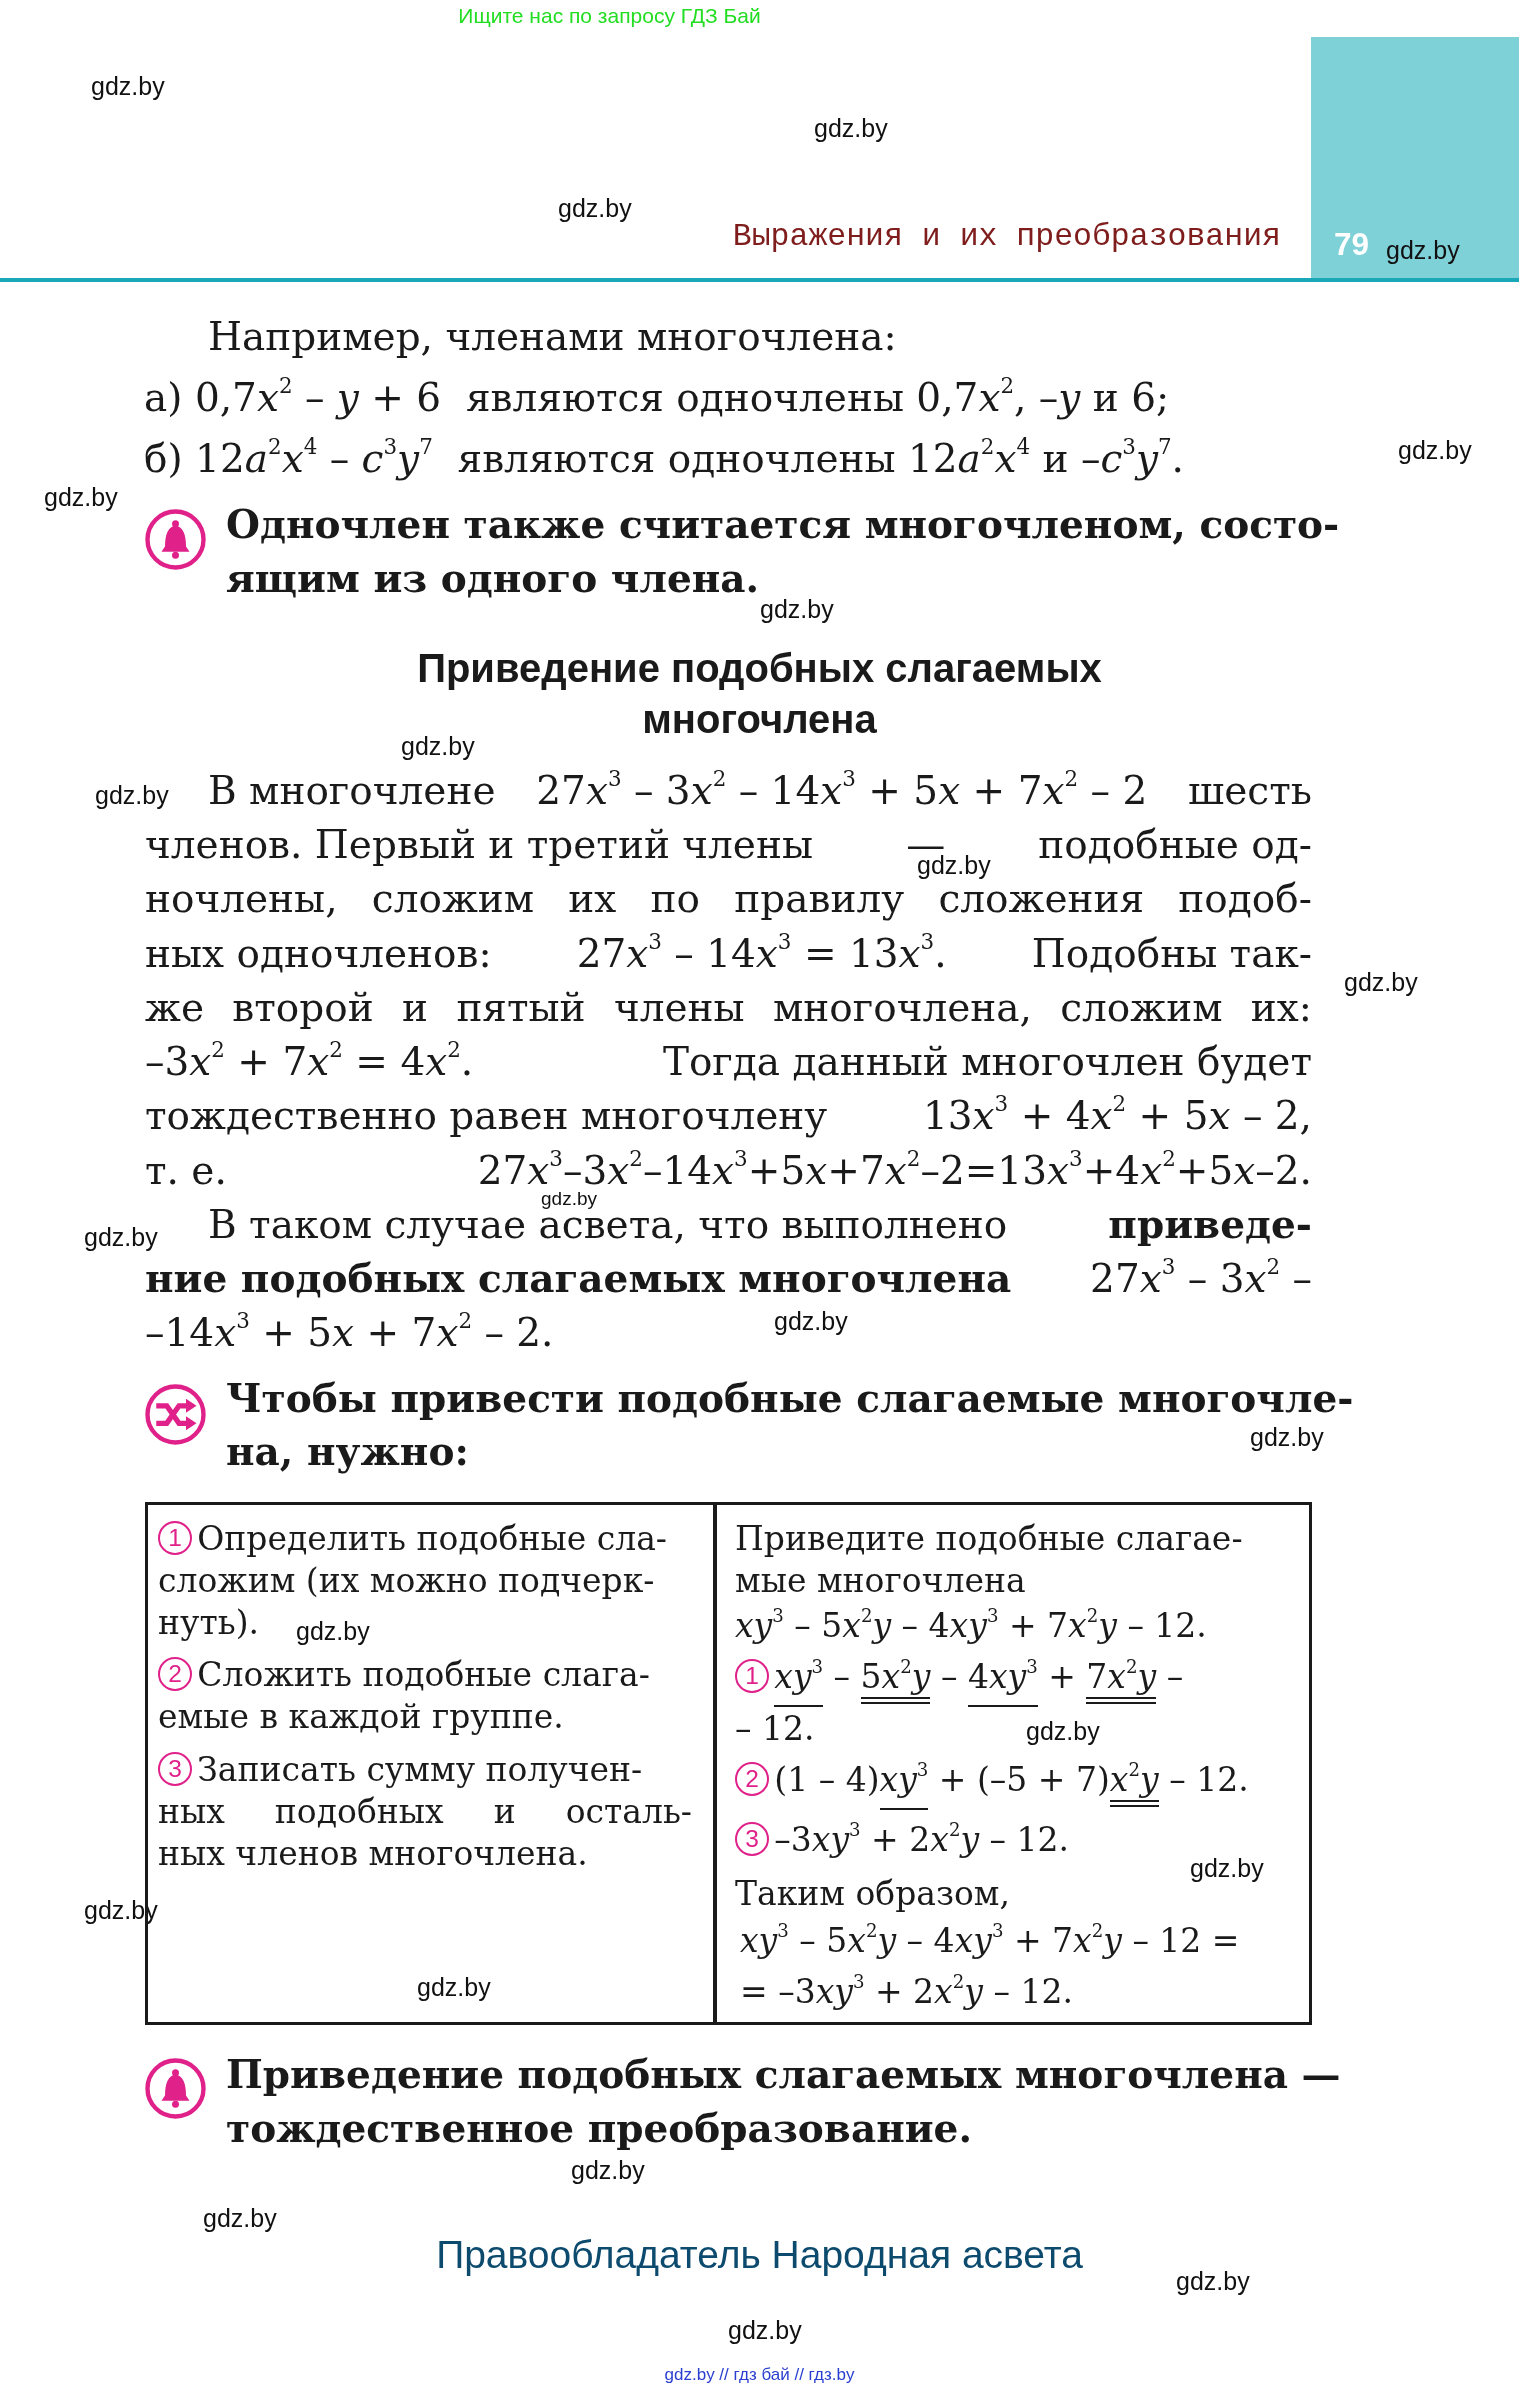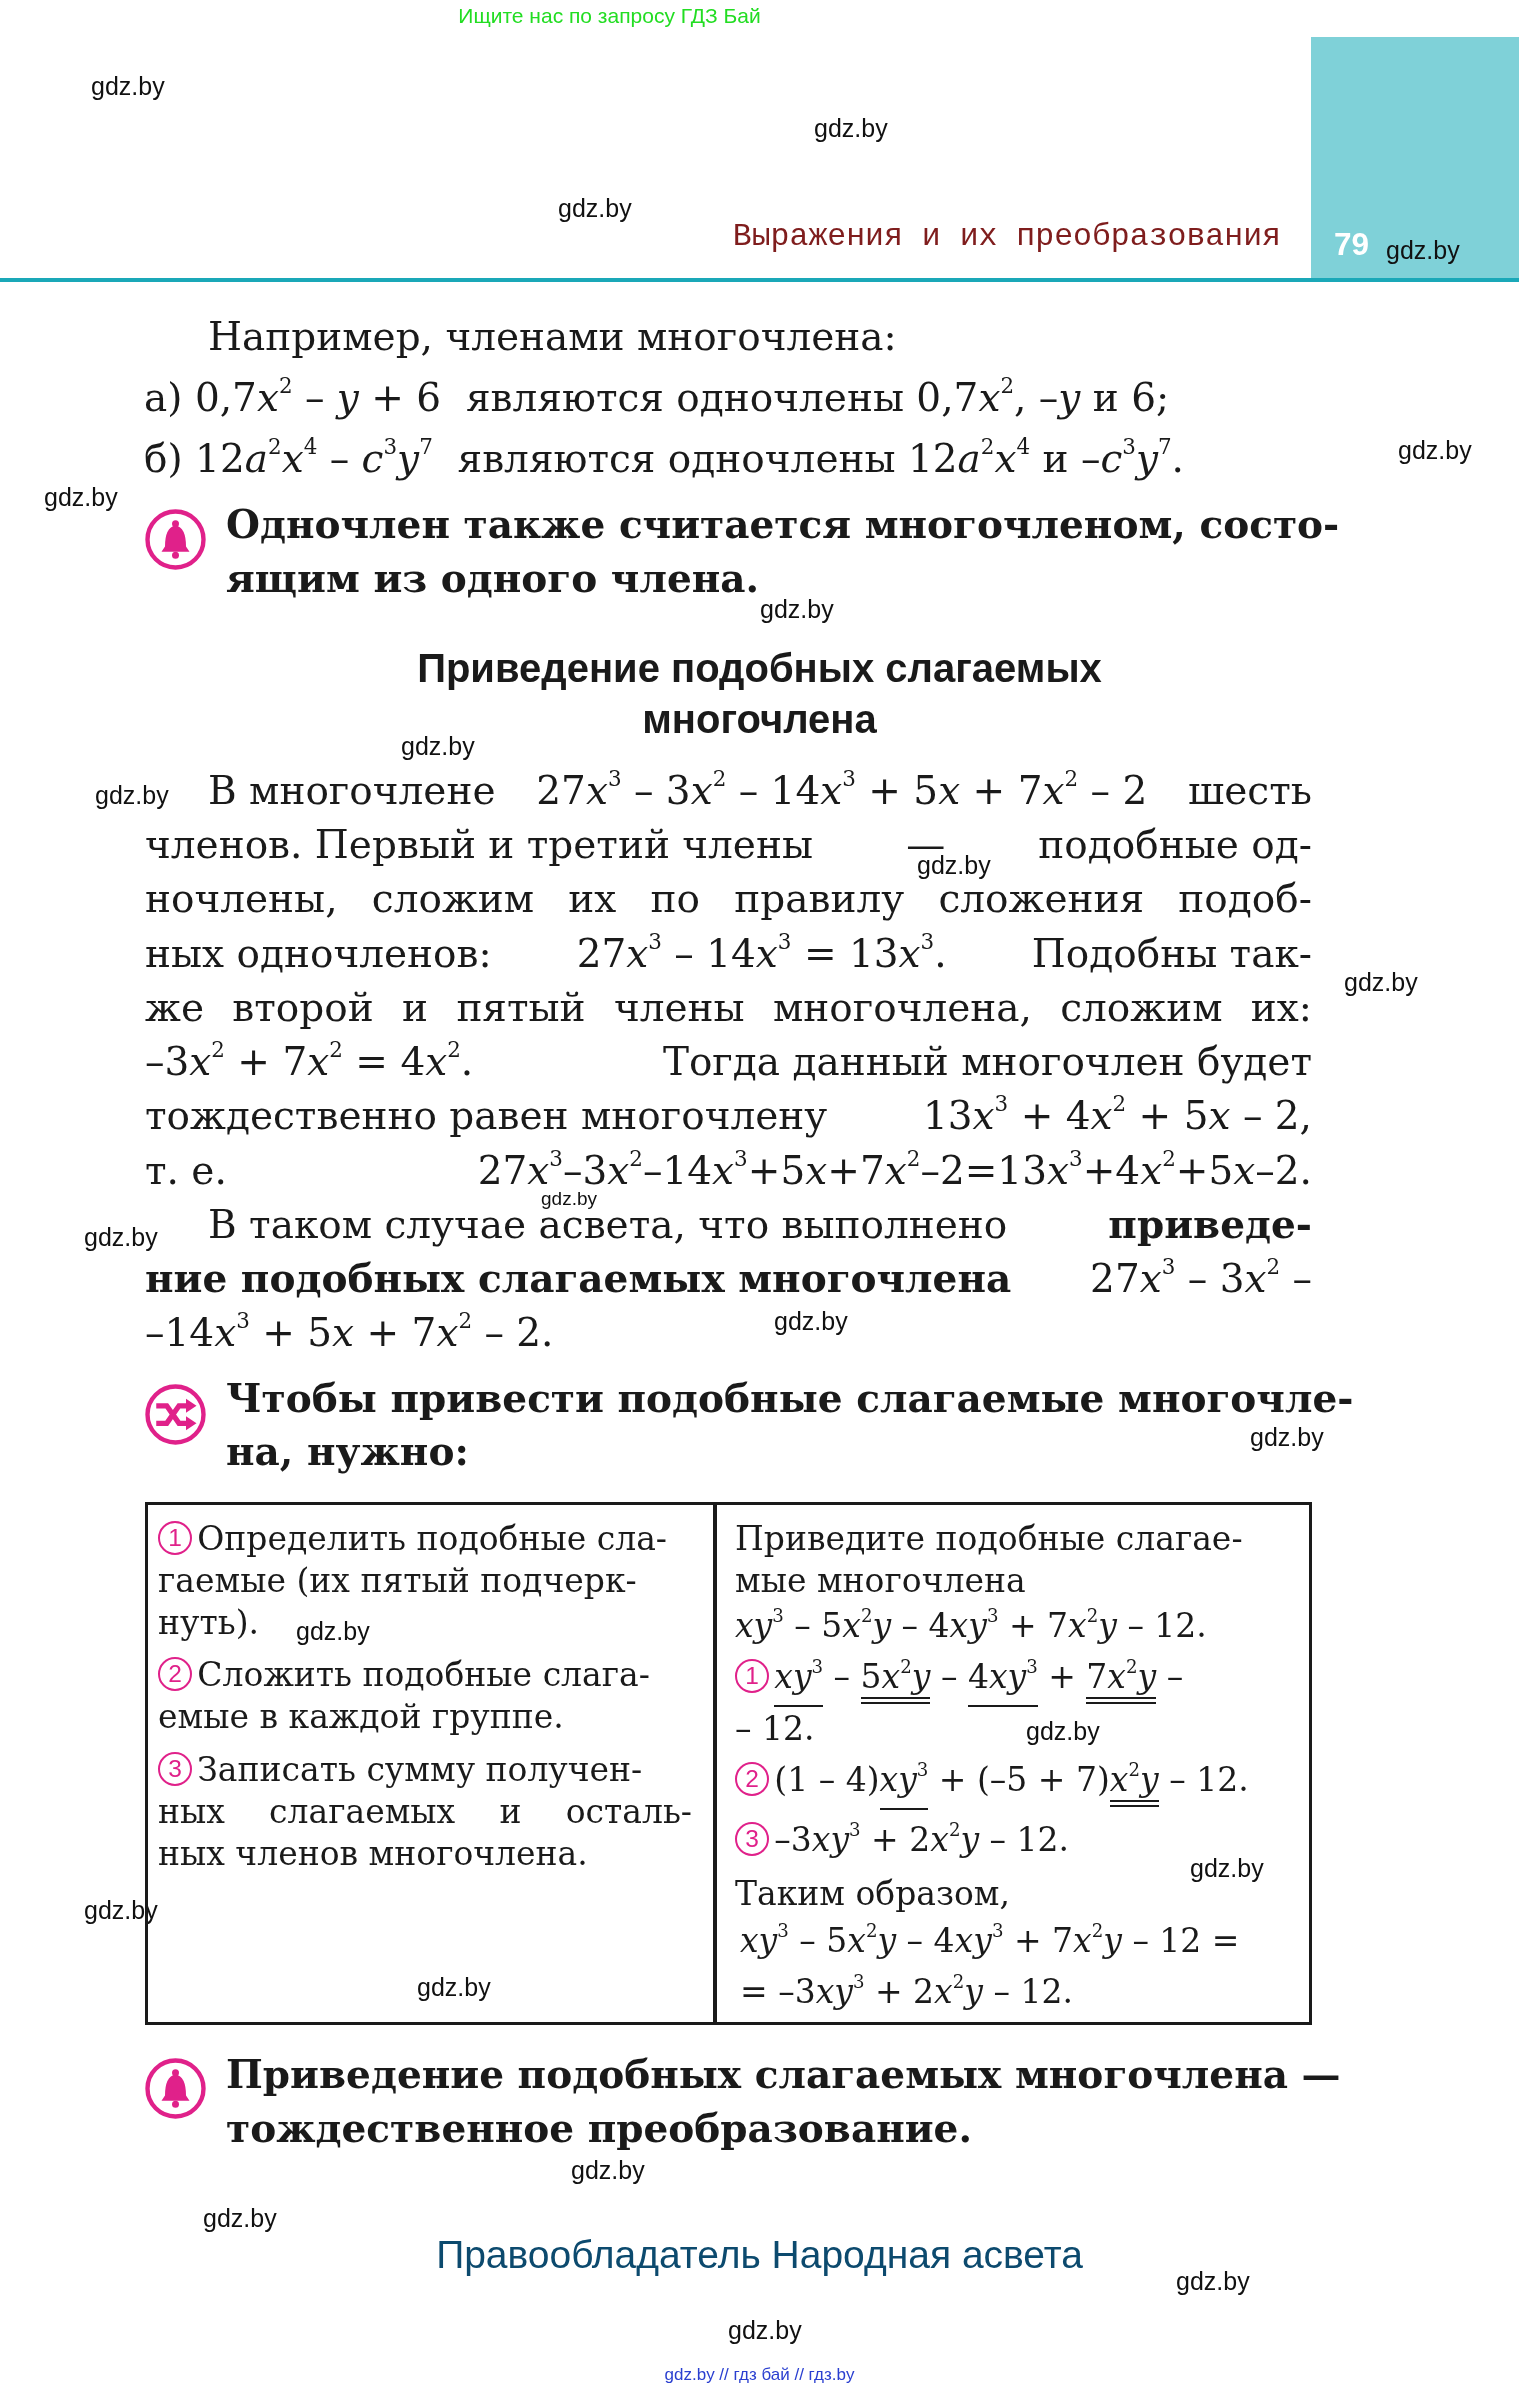--- a/index.html
+++ b/index.html
@@ -150,26 +150,26 @@
   <path d="M48 18 L60 26 L48 34 Z" fill="#e0218a"></path>
   <path d="M48 38 L60 46 L48 54 Z" fill="#e0218a"></path>
 </svg>
 <div class="line bold justify" style="left:226px;width:1087px;top:1374px">Чтобы привести подобные слагаемые многочле-</div>
 <div class="line bold" style="left:226px;top:1427px">на, нужно:</div>
 
 <div class="table"></div>
 <div class="table-div"></div>
 
 <div class="cell-line" style="left:158px;top:1518px"><span class="num">1</span><span>Определить подобные сла-</span></div>
-<div class="cell-line" style="left:158px;top:1560px">гаемые (их пятый подчерк-</div>
+<div class="cell-line" style="left:158px;top:1560px">сложим (их можно подчерк-</div>
 <div class="cell-line" style="left:158px;top:1602px">нуть).</div>
 <div class="cell-line" style="left:158px;top:1654px"><span class="num">2</span><span>Сложить подобные слага-</span></div>
 <div class="cell-line" style="left:158px;top:1696px">емые в каждой группе.</div>
 <div class="cell-line" style="left:158px;top:1749px"><span class="num">3</span><span>Записать сумму получен-</span></div>
-<div class="cell-line" style="left:158px;top:1791px;width:534px;text-align:justify;text-align-last:justify">ных слагаемых и осталь-</div>
+<div class="cell-line" style="left:158px;top:1791px;width:534px;text-align:justify;text-align-last:justify">ных подобных и осталь-</div>
 <div class="cell-line" style="left:158px;top:1833px">ных членов многочлена.</div>
 
 <div class="cell-line" style="left:735px;top:1518px">Приведите подобные слагае-</div>
 <div class="cell-line" style="left:735px;top:1560px">мые многочлена</div>
 <div class="cell-line m" style="left:735px;top:1605px"><i class="v">xy</i><sup>3</sup> – 5<i class="v">x</i><sup>2</sup><i class="v">y</i> – 4<i class="v">xy</i><sup>3</sup> + 7<i class="v">x</i><sup>2</sup><i class="v">y</i> – 12.</div>
 <div class="cell-line m" style="left:735px;top:1656px"><span class="num">1</span><span class="u1"><i class="v">xy</i><sup>3</sup></span> – <span class="u2">5<i class="v">x</i><sup>2</sup><i class="v">y</i></span> – <span class="u1">4<i class="v">xy</i><sup>3</sup></span> + <span class="u2">7<i class="v">x</i><sup>2</sup><i class="v">y</i></span> –</div>
 <div class="cell-line m" style="left:735px;top:1708px">– 12.</div>
 <div class="cell-line m" style="left:735px;top:1759px"><span class="num">2</span>(1 – 4)<span class="u1"><i class="v">xy</i><sup>3</sup></span> + (–5 + 7)<span class="u2"><i class="v">x</i><sup>2</sup><i class="v">y</i></span> – 12.</div>
 <div class="cell-line m" style="left:735px;top:1819px"><span class="num">3</span>–3<i class="v">xy</i><sup>3</sup> + 2<i class="v">x</i><sup>2</sup><i class="v">y</i> – 12.</div>
 <div class="cell-line" style="left:735px;top:1873px">Таким образом,</div>

